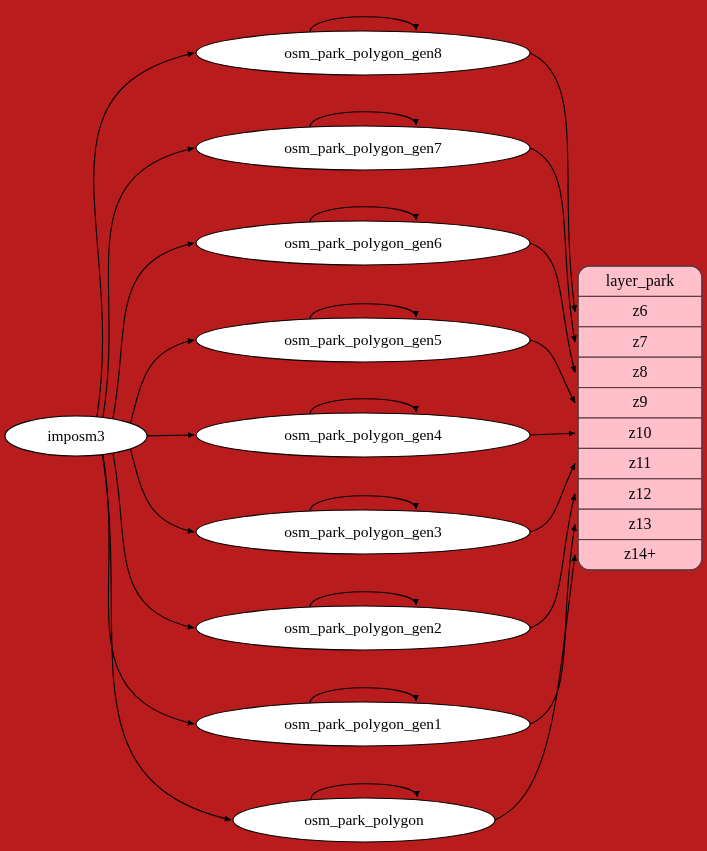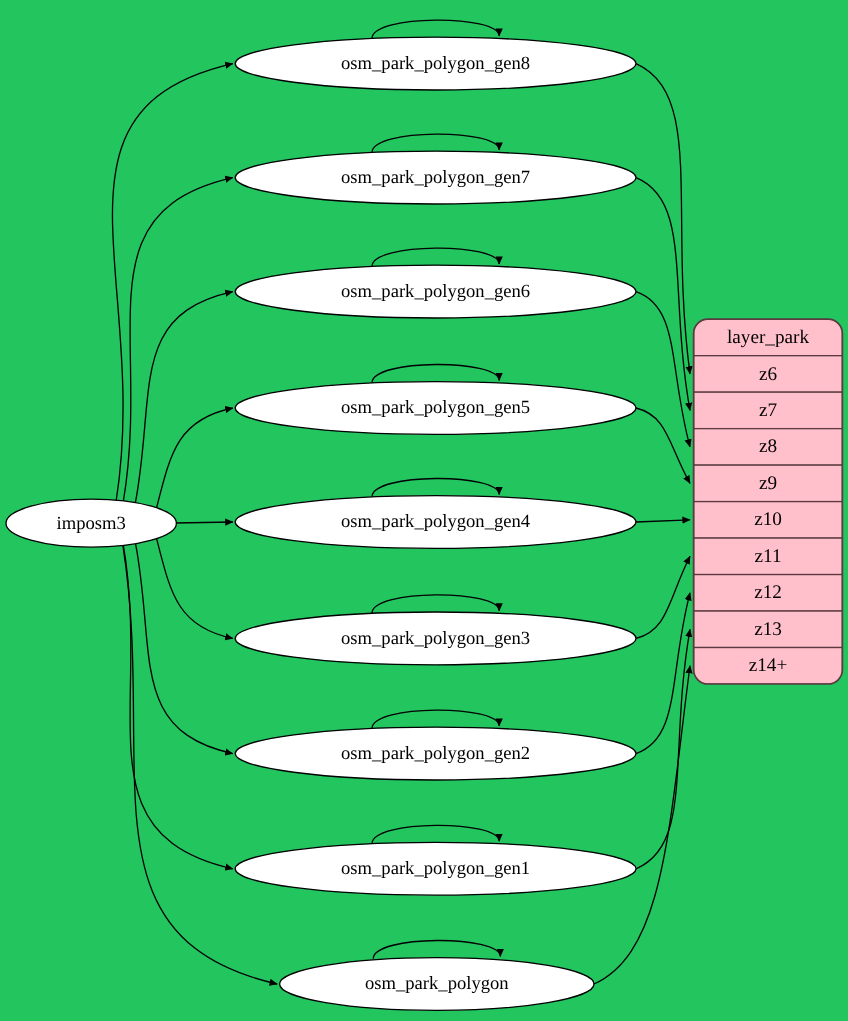--- a/index.html
+++ b/index.html
@@ -10,21 +10,21 @@
   body {
     width: 707px;
     height: 851px;
     font-family: "Liberation Serif", "DejaVu Serif", serif;
     overflow: hidden;
   }
   #canvas {
     position: relative;
     width: 707px;
     height: 851px;
-    background: #22c55e;
+    background: #b91c1c;
   }
   svg#graph {
     position: absolute;
     top: 0;
     left: 0;
     width: 707px;
     height: 851px;
   }
   .edge-path {
     fill: none;

